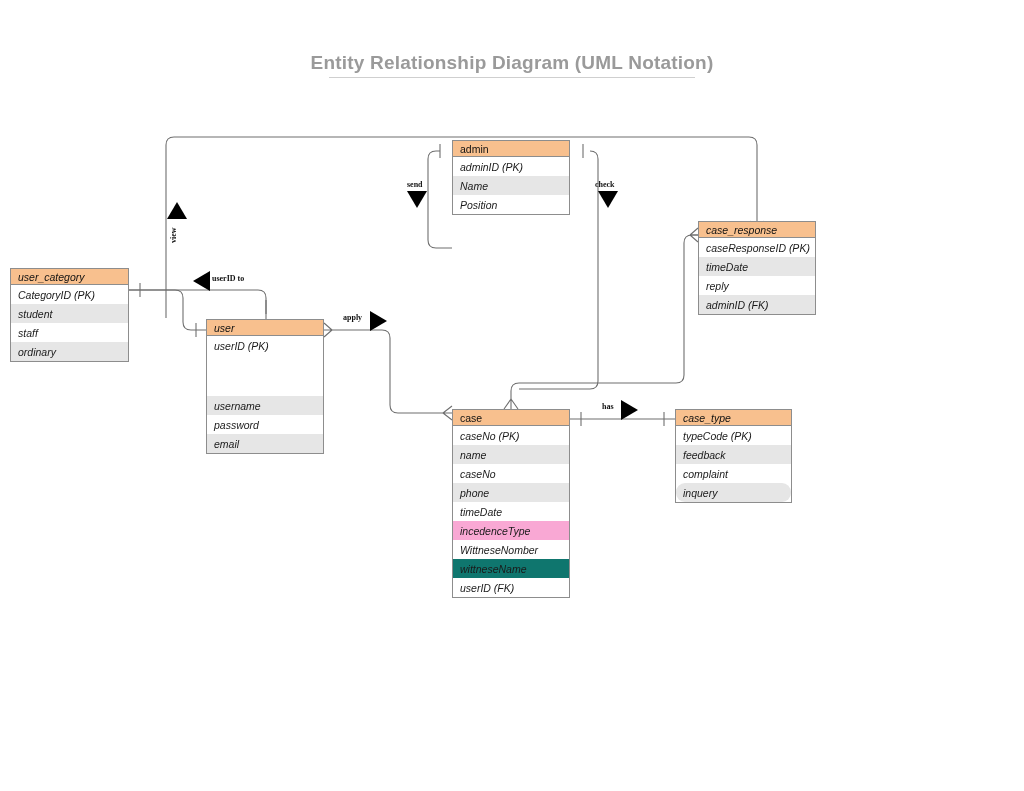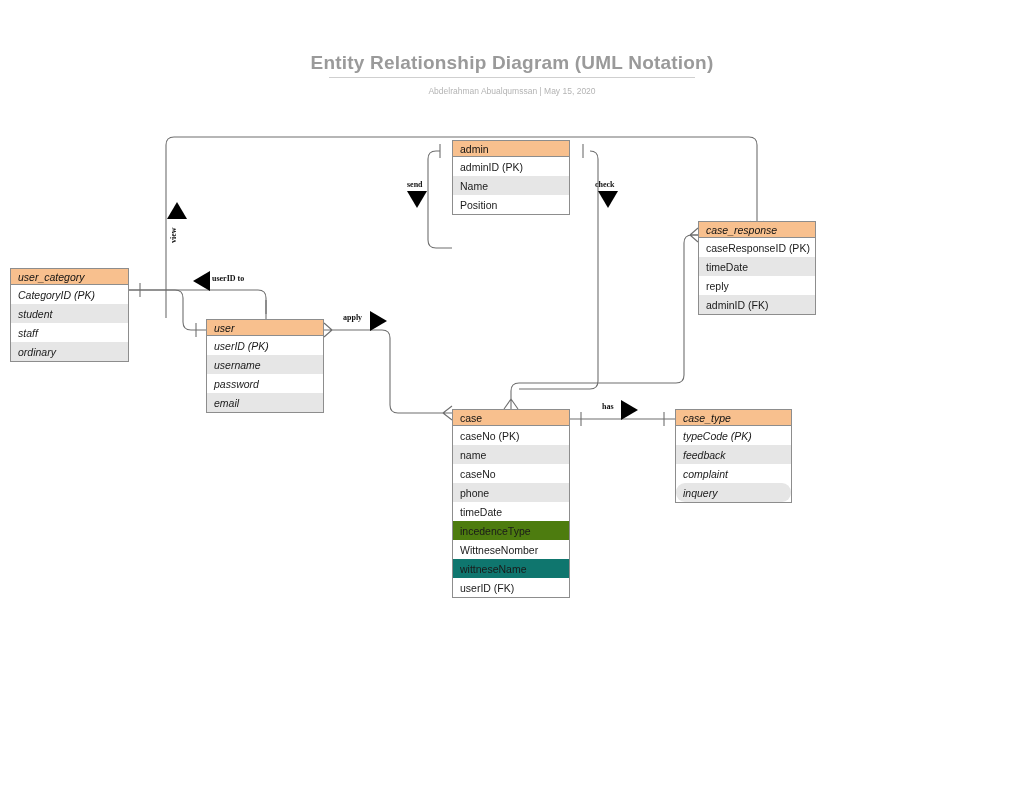--- a/index.html
+++ b/index.html
@@ -48,20 +48,21 @@
     font-size:10.5px;
     color:#111;
   }
   .ent-row{
     box-sizing:border-box;
     padding:0 0 0 7px;
     display:flex;align-items:center;
     height:19px;
     background:#ffffff;
     color:#1a1a1a;
+    font-style:italic;
   }
   .ent-row.alt{background:#e6e6e6;}
   .it{font-style:italic;}
 
   
   .rel-label{
     position:absolute;
     font-family:"Liberation Serif", serif;
     font-size:8px;font-weight:bold;color:#111;
     white-space:nowrap;
@@ -71,21 +72,20 @@
     transform-origin:left top;
   }
 </style>
 </head>
 <body>
 
 <div id="canvas">
 
   <div class="doc-title">Entity Relationship Diagram (UML Notation)</div>
   <div class="doc-rule"></div>
-  <div class="doc-sub">Abdelrahman Abualqumssan  |  May 15, 2020</div>
 
   <svg id="wires" viewBox="0 0 1024 791">
     <g fill="none" stroke="#6f6f6f" stroke-width="1.1">
 
       <path d="M166,318 L166,145 Q166,137 174,137 L749,137 Q757,137 757,145 L757,221"></path>
 
       <path d="M129,290 L258,290 Q266,290 266,298 L266,330"></path>
       <path d="M129,290 L175,290 Q183,290 183,298 L183,322 Q183,330 191,330 L206,330"></path>
 
       <path d="M440,151 L436,151 Q428,151 428,159 L428,240 Q428,248 436,248 L452,248"></path>
@@ -130,21 +130,21 @@
       <div class="entity" style="left: 10px; top: 268px; width: 119px; border-color: rgb(141, 141, 141);">
         <div class="ent-title it" style="background: rgb(248, 192, 142);">user_category</div>
         <div class="ent-row it">CategoryID (PK)</div>
         <div class="ent-row alt it" style="background: rgb(230, 230, 230);">student</div>
         <div class="ent-row it">staff</div>
         <div class="ent-row alt it" style="background: rgb(230, 230, 230);">ordinary</div>
       </div>
       <div class="entity" style="left: 206px; top: 319px; width: 118px; border-color: rgb(141, 141, 141);">
         <div class="ent-title it" style="background: rgb(248, 192, 142);">user</div>
         <div class="ent-row it">userID (PK)</div>
-        <div class="ent-row alt it" style="background: rgb(230, 230, 230);">username</div>
+        <div class="ent-row alt it" style="background: rgb(230, 230, 230); margin-top: 41px;">username</div>
         <div class="ent-row it">password</div>
         <div class="ent-row alt it" style="background: rgb(230, 230, 230);">email</div>
       </div>
       <div class="entity" style="left: 452px; top: 140px; width: 118px; border-color: rgb(141, 141, 141);">
         <div class="ent-title" style="background: rgb(248, 192, 142);">admin</div>
         <div class="ent-row">adminID  (PK)</div>
         <div class="ent-row alt" style="background: rgb(230, 230, 230);">Name</div>
         <div class="ent-row">Position</div>
       </div>
       <div class="entity" style="left: 698px; top: 221px; width: 118px; border-color: rgb(141, 141, 141);">
@@ -154,21 +154,21 @@
         <div class="ent-row">reply</div>
         <div class="ent-row alt" style="background: rgb(230, 230, 230);">adminID (FK)</div>
       </div>
       <div class="entity" style="left: 452px; top: 409px; width: 118px; border-color: rgb(141, 141, 141);">
         <div class="ent-title" style="background: rgb(248, 192, 142);">case</div>
         <div class="ent-row">caseNo  (PK)</div>
         <div class="ent-row alt" style="background: rgb(230, 230, 230);">name</div>
         <div class="ent-row">caseNo</div>
         <div class="ent-row alt" style="background: rgb(230, 230, 230);">phone</div>
         <div class="ent-row">timeDate</div>
-        <div class="ent-row alt" style="background: #4d7c0f;">incedenceType</div>
+        <div class="ent-row alt" style="background: #f9a8d4;">incedenceType</div>
         <div class="ent-row">WittneseNomber</div>
         <div class="ent-row alt" style="background: #0f766e;">wittneseName</div>
         <div class="ent-row">userID (FK)</div>
       </div>
       <div class="entity" style="left: 675px; top: 409px; width: 117px; border-color: rgb(141, 141, 141);">
         <div class="ent-title it" style="background: rgb(248, 192, 142);">case_type</div>
         <div class="ent-row it">typeCode (PK)</div>
         <div class="ent-row alt it" style="background: rgb(230, 230, 230);">feedback</div>
         <div class="ent-row it">complaint</div>
         <div class="ent-row alt it" style="background: rgb(230, 230, 230); border-radius: 9px;">inquery</div>

